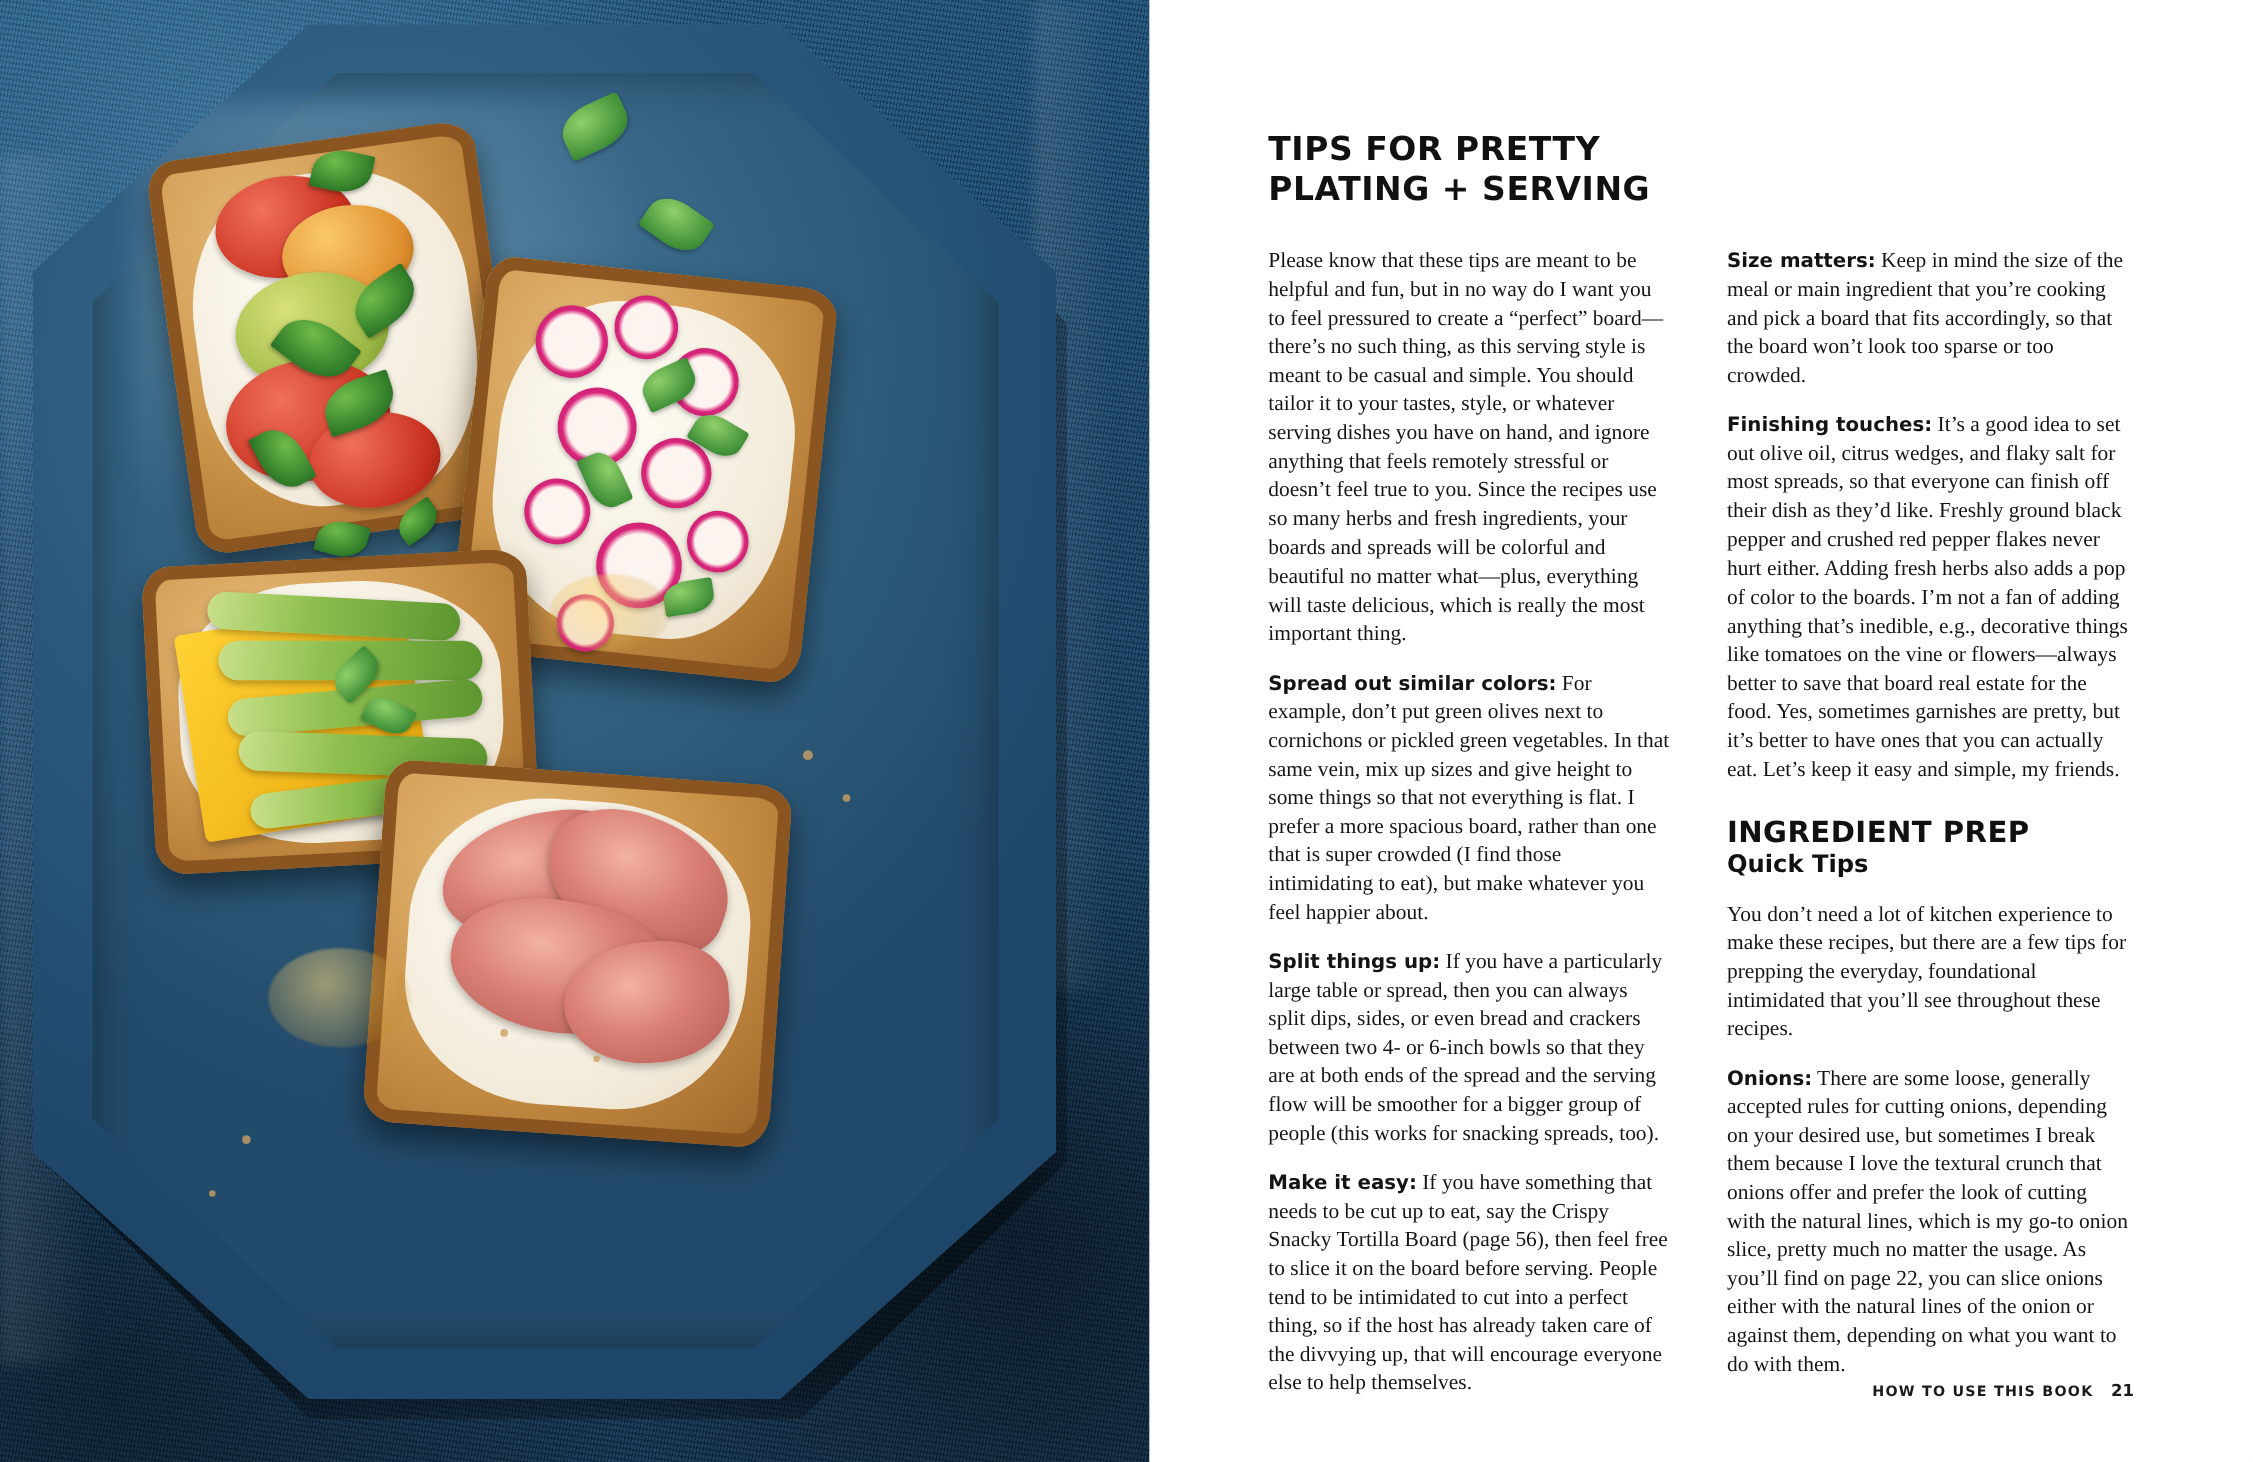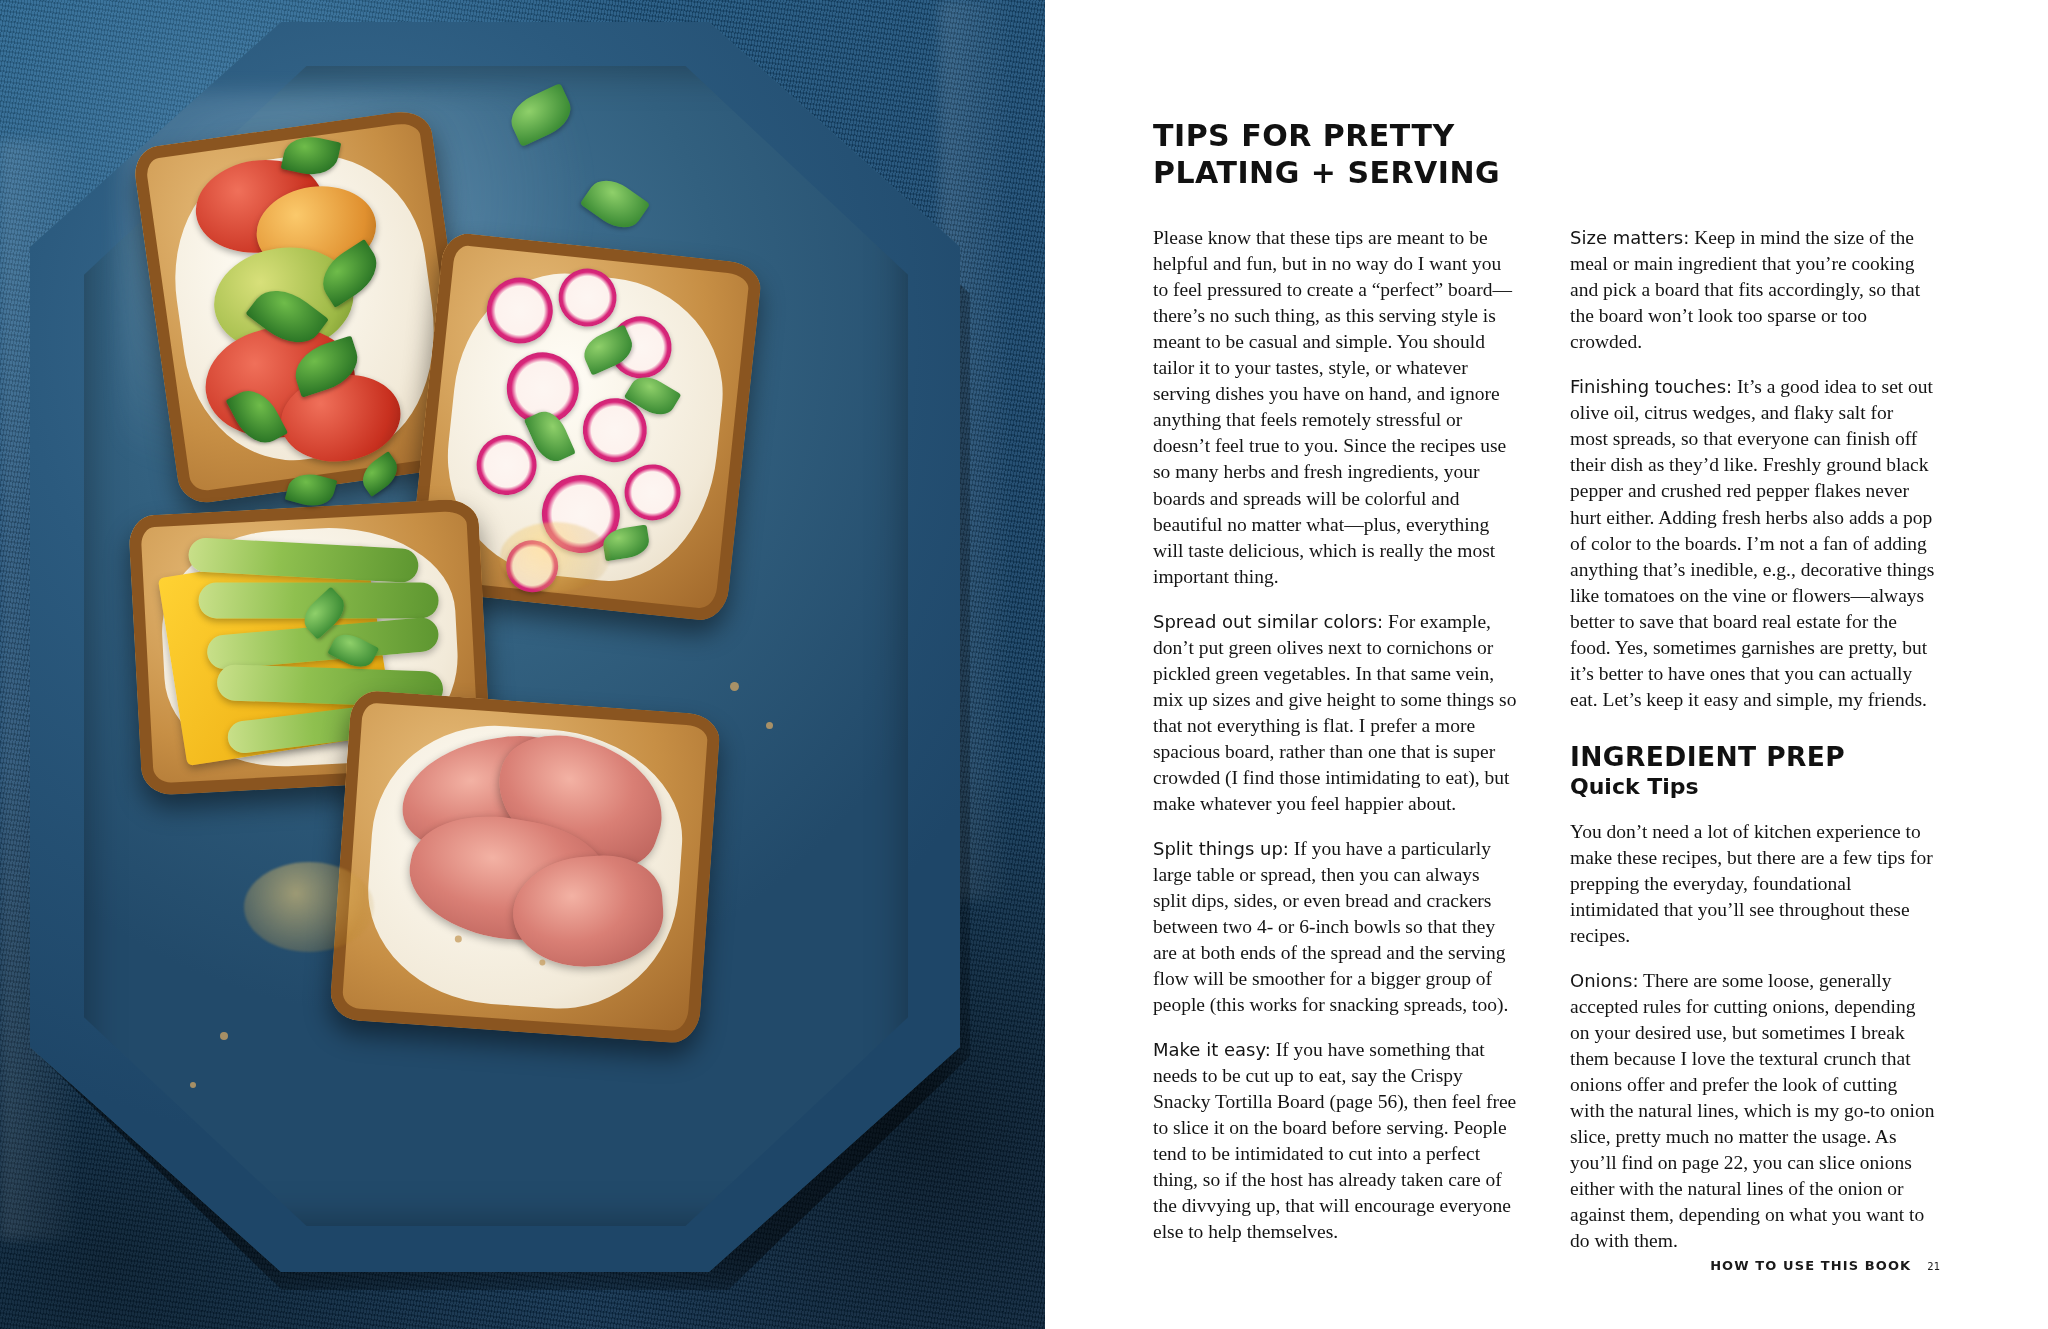--- a/index.html
+++ b/index.html
@@ -215,21 +215,21 @@
     font-family: "Liberation Serif", serif;
     font-size: 19.5px;
     line-height: 1.335;
     color: #141414;
     margin: 0 0 19px 0;
     text-align: left;
   }
   .para:last-child { margin-bottom: 0; }
   .lead-in {
     font-family: "DejaVu Sans", sans-serif;
-    font-weight: normal;
+    font-weight: bold;
     font-size: 18px;
   }
   .sec-head {
     font-family: "DejaVu Sans", sans-serif;
     font-weight: bold;
     font-size: 26.5px;
     letter-spacing: 0.4px;
     color: #111111;
     margin: 28px 0 0 0;
     text-transform: uppercase;
@@ -250,22 +250,22 @@
     gap: 16px;
     font-family: "DejaVu Sans", sans-serif;
   }
   .footer-label {
     font-size: 13px;
     font-weight: bold;
     letter-spacing: 1.1px;
     color: #1a1a1a;
   }
   .footer-page {
-    font-size: 10px;
-    font-weight: normal;
+    font-size: 15px;
+    font-weight: bold;
     color: #1a1a1a;
   }
 </style>
 </head>
 <body>
 
 <div class="spread">
 
   <div class="photo-page">
     <div class="cloth"></div>

